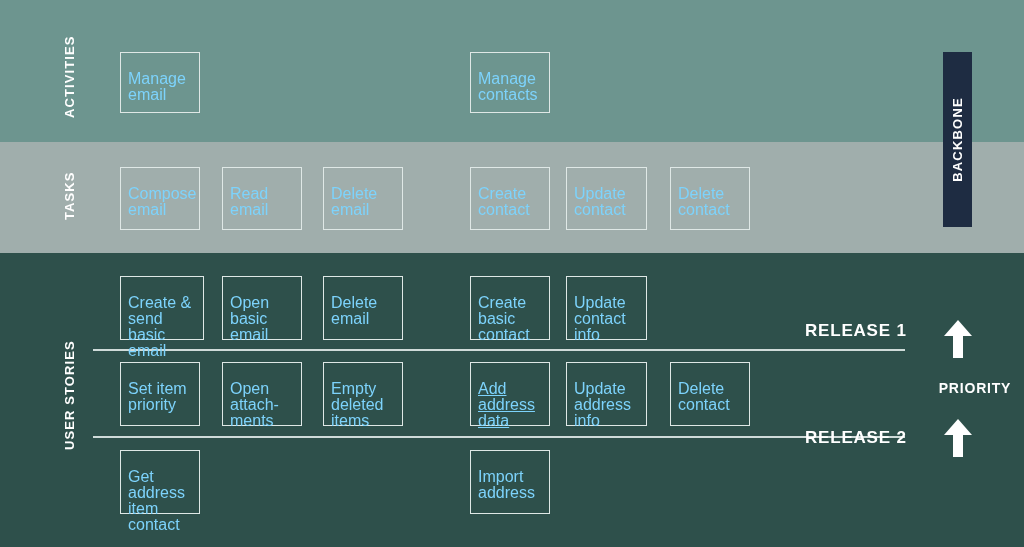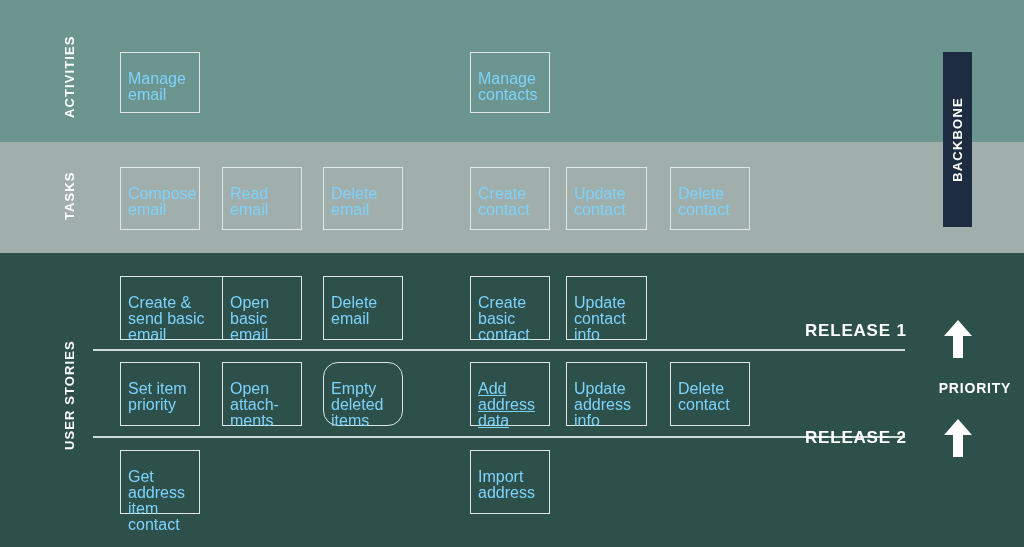--- a/index.html
+++ b/index.html
@@ -144,40 +144,40 @@
       <div class="card" style="left: 323px; top: 167px; width: 80px; height: 63px;">Delete
 email</div>
       <div class="card" style="left: 470px; top: 167px; width: 80px; height: 63px;">Create
 contact</div>
       <div class="card" style="left: 566px; top: 167px; width: 81px; height: 63px;">Update
 contact</div>
       <div class="card" style="left: 670px; top: 167px; width: 80px; height: 63px;">Delete
 contact</div>
     </div>
   <div id="stories-layer">
-      <div class="card" style="left: 120px; top: 276px; width: 103px; height: 64px;">Create &amp;
+      <div class="card" style="left: 120px; top: 276px; width: 84px; height: 64px;">Create &amp;
 send basic
 email</div>
       <div class="card" style="left: 222px; top: 276px; width: 80px; height: 64px;">Open
 basic
 email</div>
       <div class="card" style="left: 323px; top: 276px; width: 80px; height: 64px;">Delete
 email</div>
       <div class="card" style="left: 470px; top: 276px; width: 80px; height: 64px;">Create
 basic
 contact</div>
       <div class="card" style="left: 566px; top: 276px; width: 81px; height: 64px;">Update
 contact
 info</div>
       <div class="card" style="left: 120px; top: 362px; width: 80px; height: 64px;">Set item
 priority</div>
       <div class="card" style="left: 222px; top: 362px; width: 80px; height: 64px;">Open
 attach-
 ments</div>
-      <div class="card" style="left: 323px; top: 362px; width: 80px; height: 64px; border-radius: 15px;">Empty
+      <div class="card" style="left: 323px; top: 362px; width: 80px; height: 64px;">Empty
 deleted
 items</div>
       <div class="card" style="left: 470px; top: 362px; width: 80px; height: 64px; text-decoration: underline;">Add
 address
 data</div>
       <div class="card" style="left: 566px; top: 362px; width: 81px; height: 64px;">Update
 address
 info</div>
       <div class="card" style="left: 670px; top: 362px; width: 80px; height: 64px;">Delete
 contact</div>

